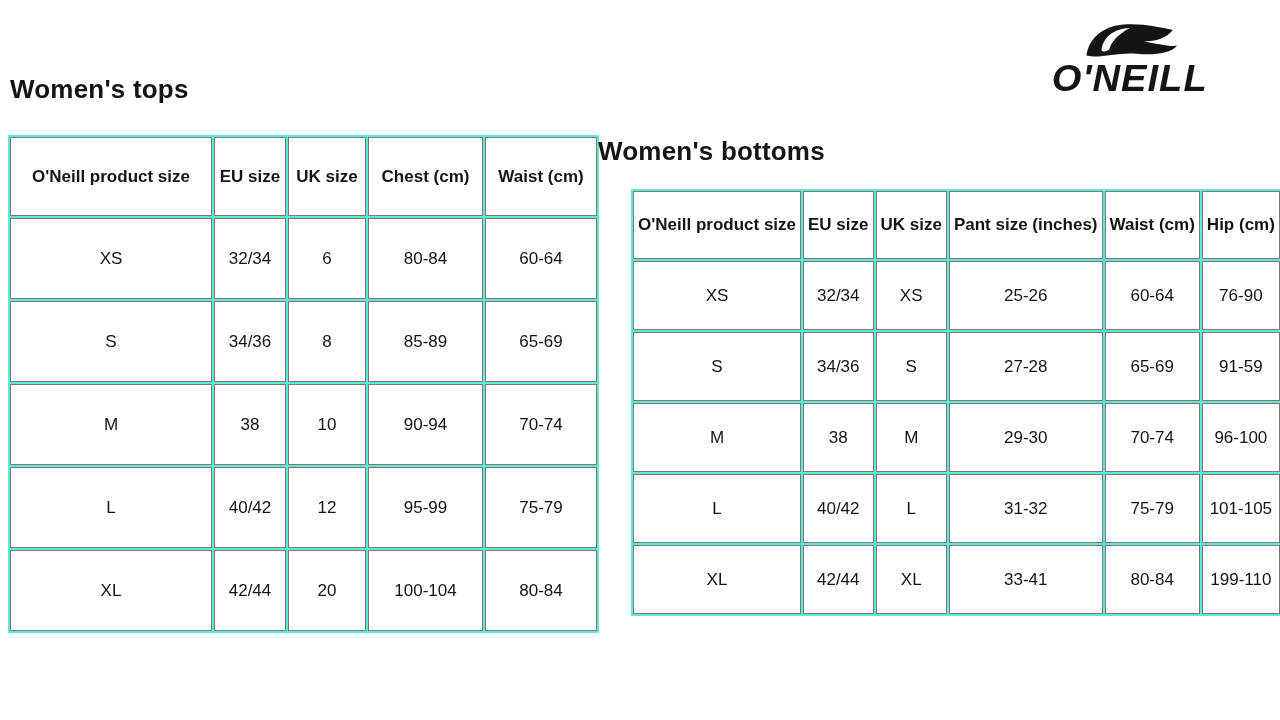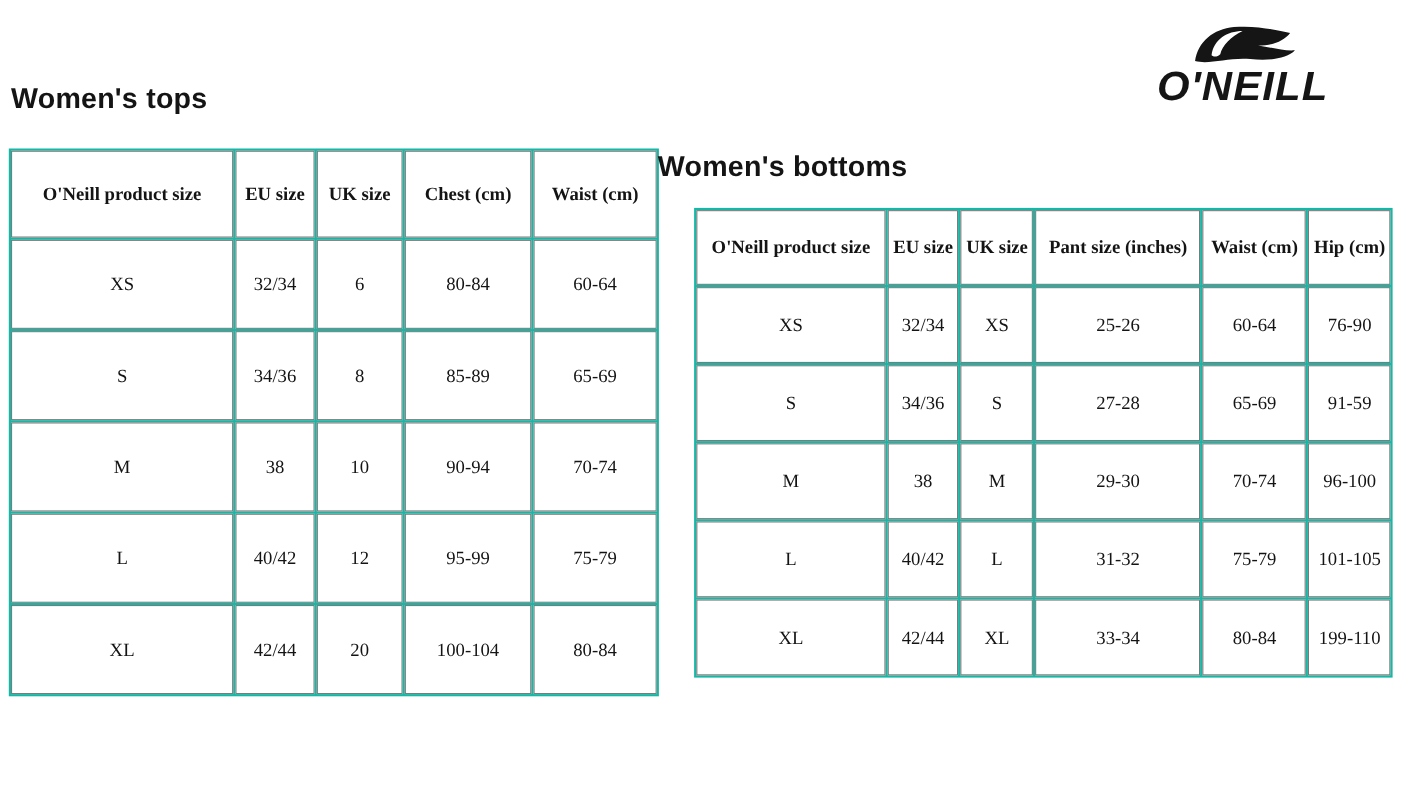--- a/index.html
+++ b/index.html
@@ -11,21 +11,21 @@
   .section-title{
     position:absolute;margin:0;
     font-size:26px;font-weight:700;letter-spacing:.2px;color:#141414;
   }
   #tops-title{left:10px;top:74px;}
   #bottoms-title{left:598px;top:136px;}
 
   table.size-table{
     position:absolute;
     border-collapse:separate;border-spacing:2px;
-    table-layout:fixed;background:#14b8a6;font-family:Liberation Serif, serif;
+    table-layout:fixed;background:#5eead4;
   }
   #tops-table{left:8px;top:135px;}
   #bottoms-table{left:631px;top:189px;}
 
   .size-table th,.size-table td{
     border:1px solid #7b7b7b;
     background:#ffffff;
     text-align:center;vertical-align:middle;
     padding:0 4px;box-sizing:border-box;
     font-size:17px;color:#141414;
@@ -173,20 +173,20 @@
         <td>40/42</td>
         <td>L</td>
         <td>31-32</td>
         <td>75-79</td>
         <td>101-105</td>
       </tr>
       <tr>
         <td>XL</td>
         <td>42/44</td>
         <td>XL</td>
-        <td>33-34</td>
+        <td>33-41</td>
         <td>80-84</td>
         <td>199-110</td>
       </tr>
     </tbody>
   </table>
 
 </main>
 
 </body></html>

